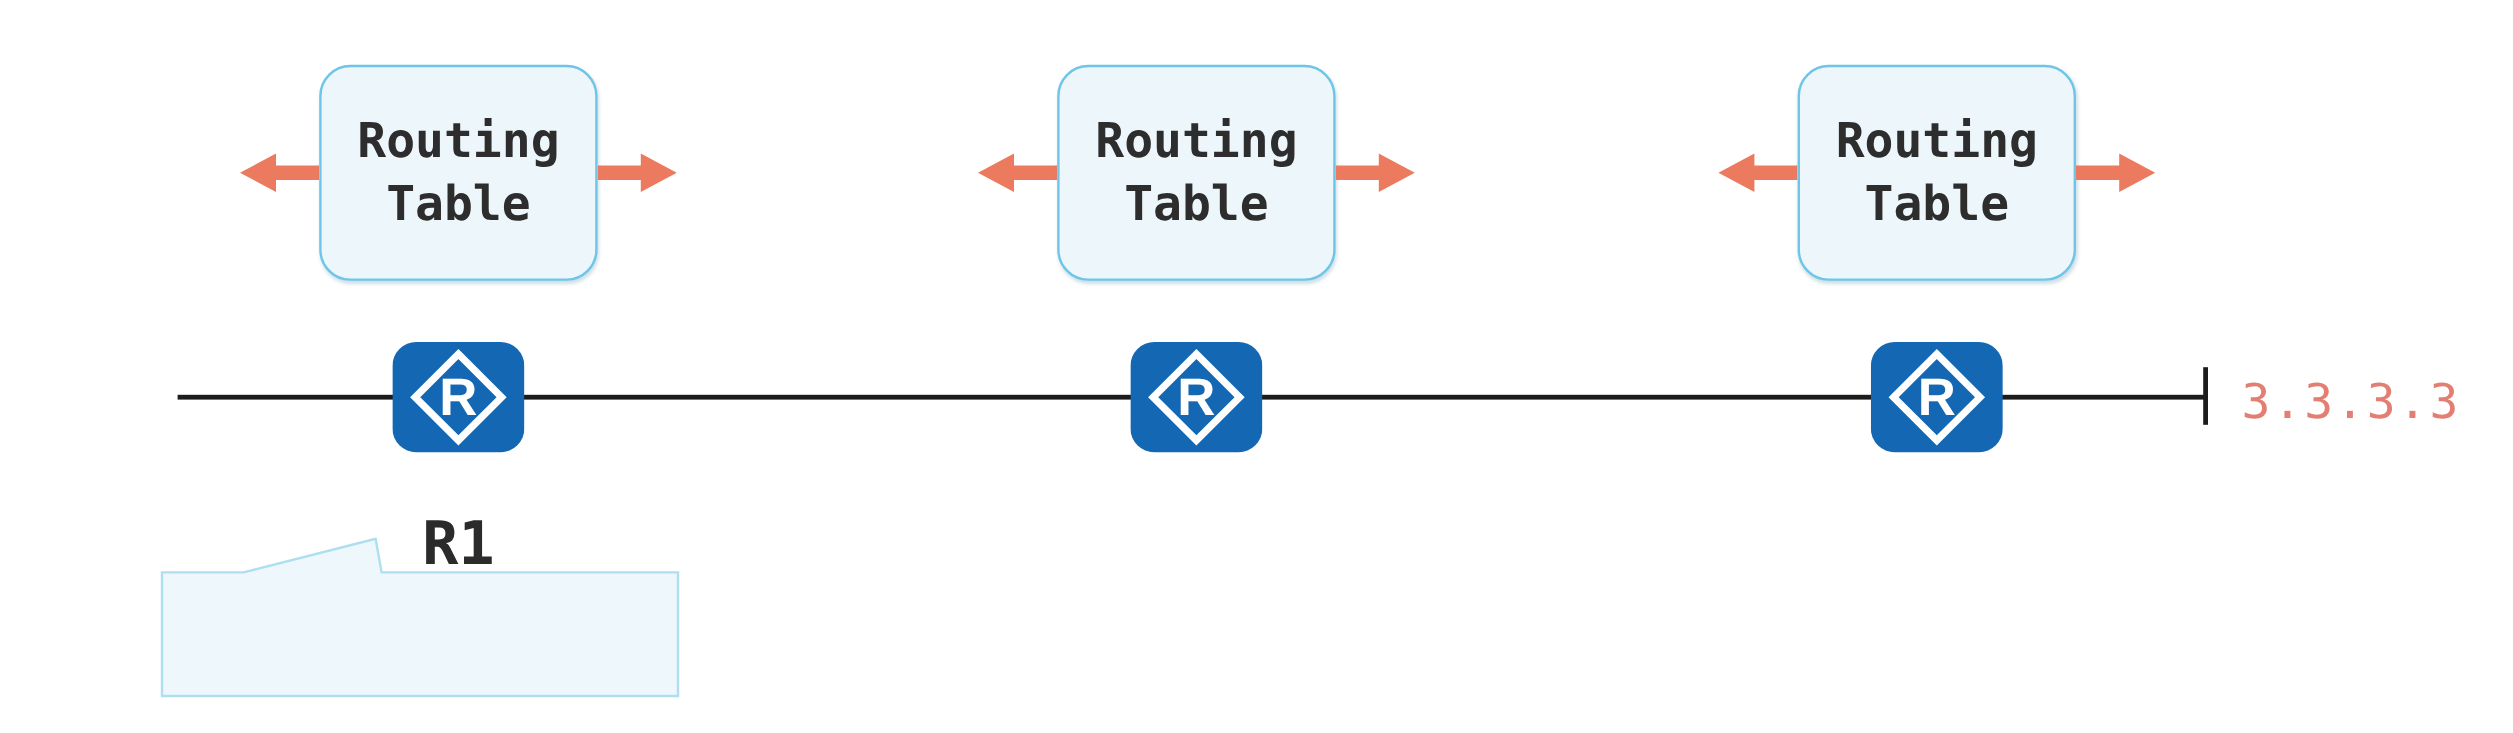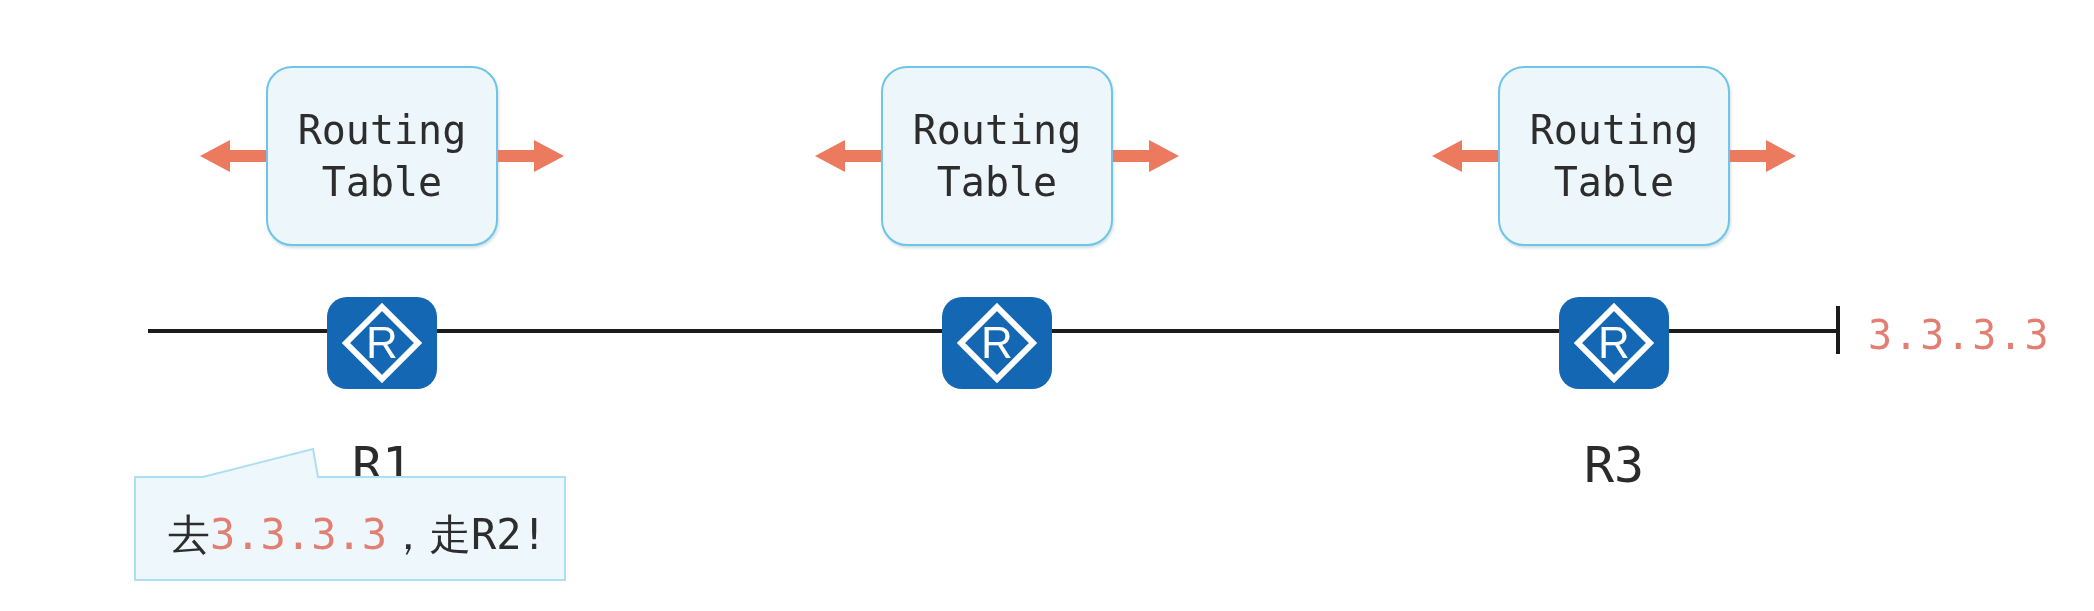--- a/index.html
+++ b/index.html
@@ -20,21 +20,21 @@
     position:absolute;left:1836px;top:306px;width:4px;height:48px;
     background:#1c1c1c;
   }
   .dest-label{
     position:absolute;left:1868px;top:313px;
     font-size:40px;line-height:44px;letter-spacing:2px;
     color:#e37f72;white-space:nowrap;
   }
 
   
-  .router-group{position:absolute;top:12px;width:232px;height:480px;}
+  .router-group{position:absolute;top:0;width:232px;height:480px;font-weight:bold;}
   .rg-r1{left:266px;}
   .rg-r2{left:881px;}
   .rg-r3{left:1498px;}
 
   .rt-box{
     position:absolute;left:0;top:54px;width:228px;height:176px;
     background:#edf7fb;
     border:2px solid #6ec5e8;
     border-radius:26px;
     box-shadow:1px 2px 3px rgba(100,150,170,0.30);
@@ -119,21 +119,19 @@
       <div class="rt-line">Table</div>
     </div>
     <svg class="arrow arrow-right" viewBox="0 0 66 36">
       <polygon points="66,18 36,2 36,12 0,12 0,24 36,24 36,34"></polygon>
     </svg>
     <svg class="router-icon" viewBox="0 0 110 92">
       <rect x="0" y="0" width="110" height="92" rx="20" fill="#1467b2"></rect>
       <polygon points="55,10 91,46 55,82 19,46" fill="none" stroke="#ffffff" stroke-width="6"></polygon>
       <text x="55" y="61" text-anchor="middle" fill="#ffffff" font-family="Liberation Sans, sans-serif" font-size="44">R</text>
     </svg>
-    <div class="router-name">R3</div>
   </div>
 
   <svg class="callout-svg" viewBox="0 0 442 140">
     <path class="callout-shape" d="M 5 33 L 73 33 L 183 5 L 188 33 L 435 33 L 435 136 L 5 136 Z"></path>
   </svg>
-  <div class="callout-text"><span>去</span><span class="salmon">3.3.3.3</span><span>，走R2!</span></div>
 
 </div>
 
 </body></html>

